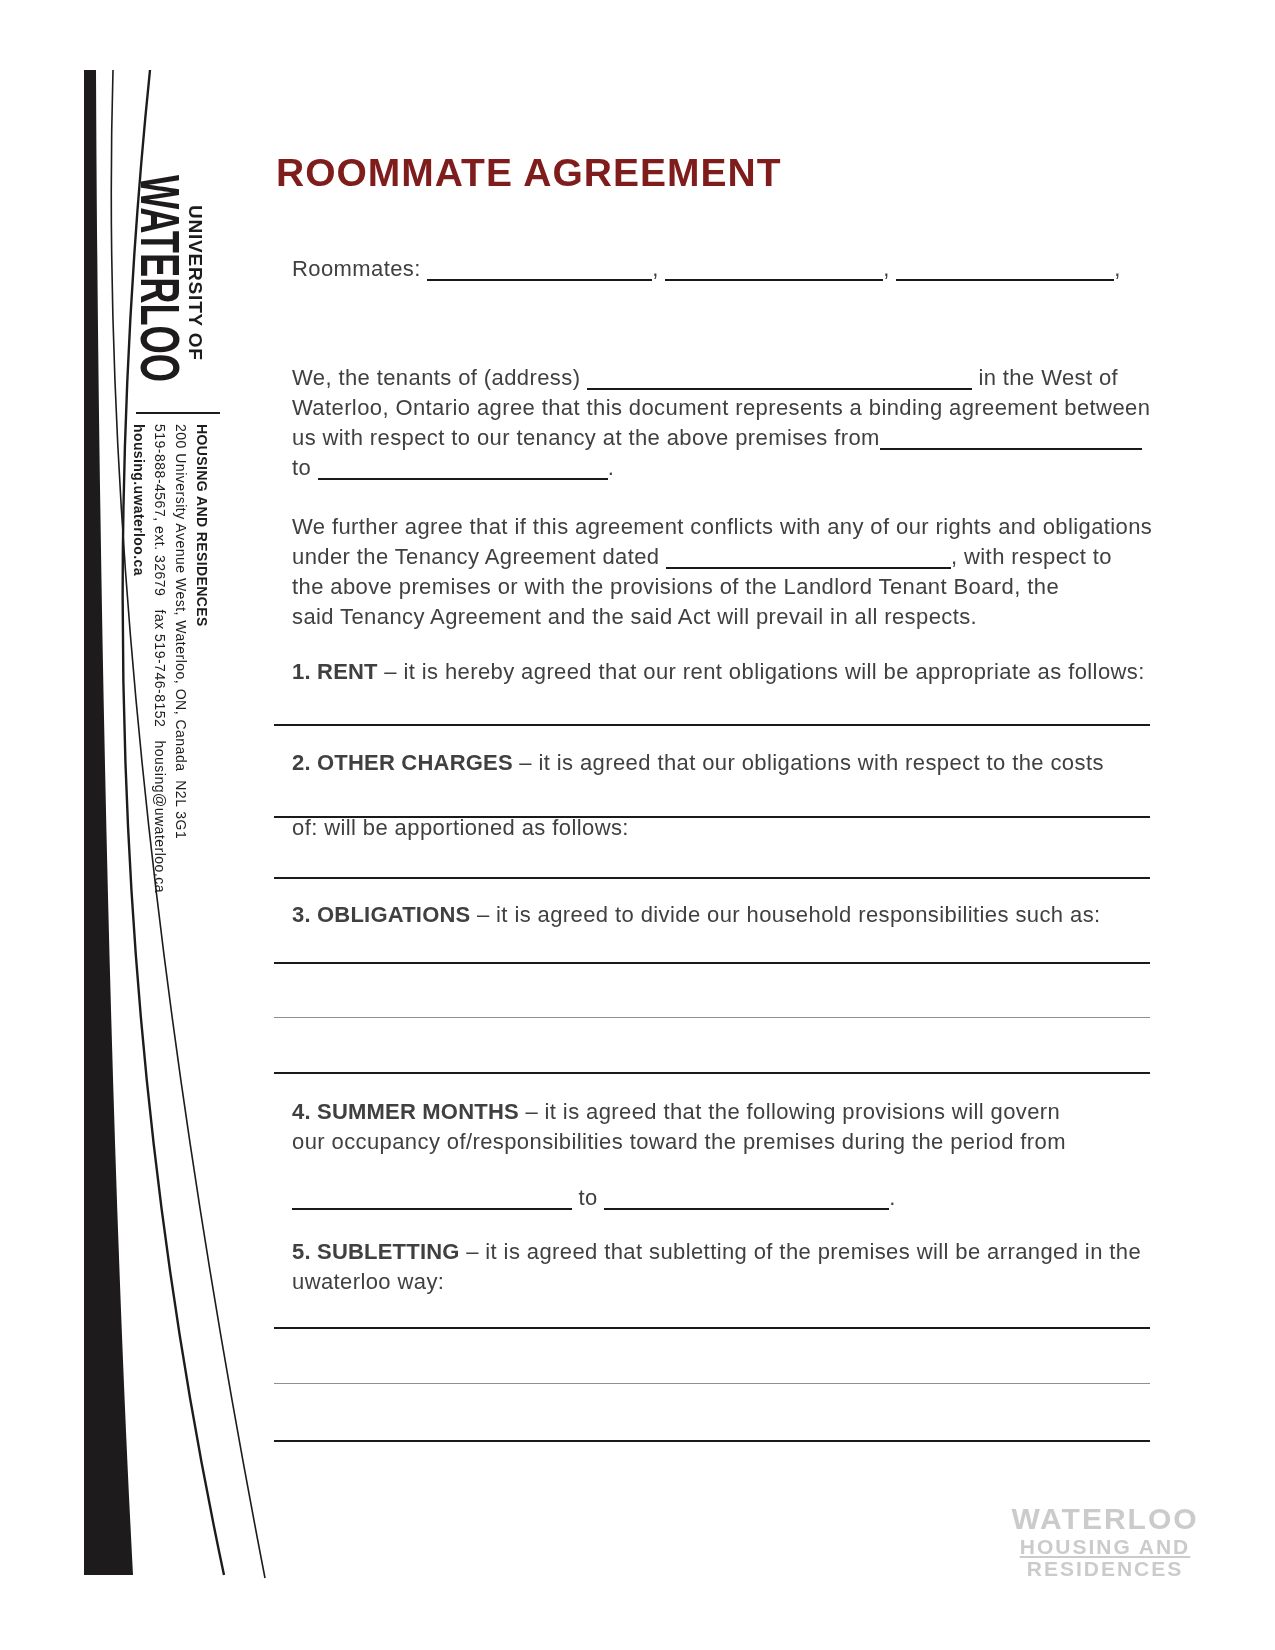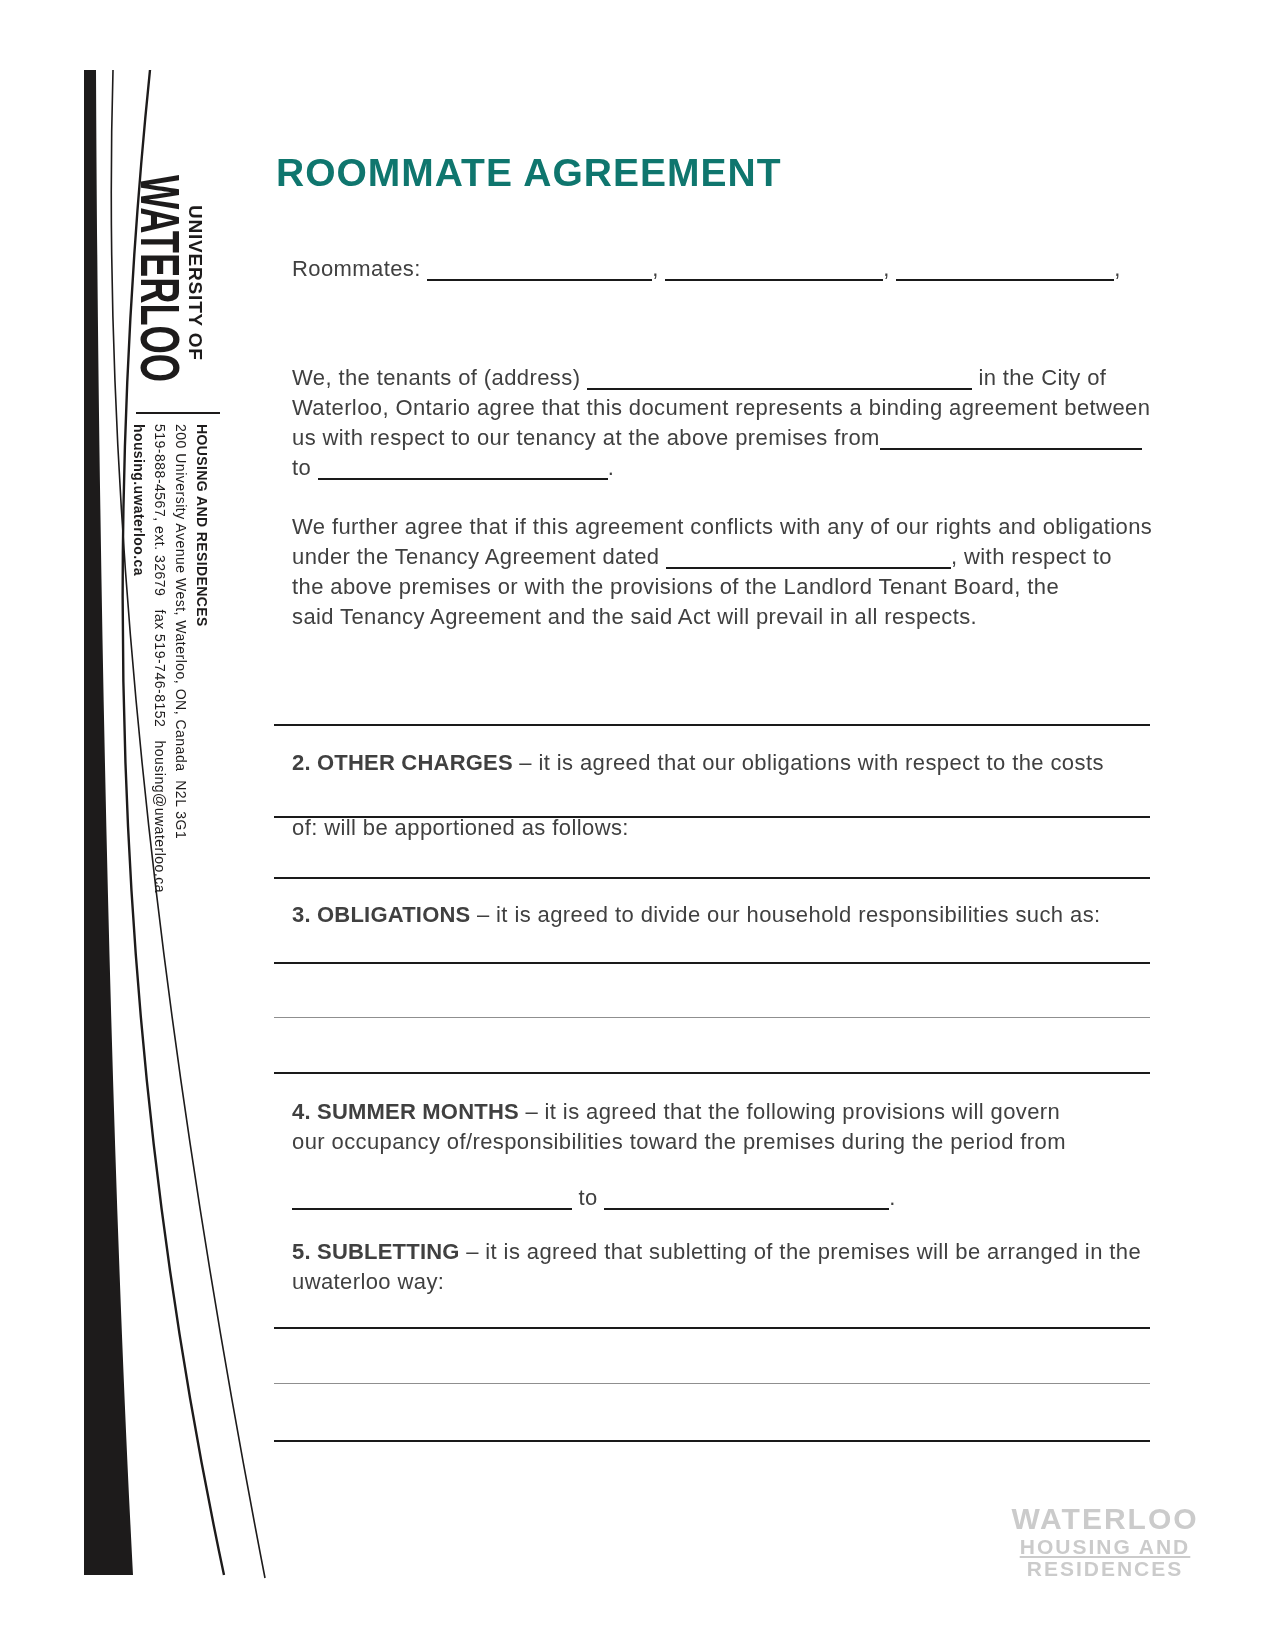--- a/index.html
+++ b/index.html
@@ -25,21 +25,21 @@
     font-size:55px; font-weight:bold; color:#1d1b1b; letter-spacing:0px;
   }
   .logo-divider { flex:0 0 auto; width:2px; height:84px; margin-left:14px; margin-top:2px; background:#1d1b1b; }
   .addr-block { flex:0 0 auto; margin-left:10px; margin-top:10px; font-size:14px; line-height:21px; color:#1d1b1b; }
   .addr-dept { font-weight:bold; letter-spacing:0.4px; white-space:pre; }
   .addr-line { letter-spacing:0.5px; white-space:pre; }
   .addr-web  { font-weight:bold; letter-spacing:0.4px; white-space:pre; }
   
   .doc-title {
     position:absolute; left:276px; top:150px; font-size:39px; font-weight:bold;
-    letter-spacing:1px; line-height:46px; color:#0f766e; white-space:nowrap;
+    letter-spacing:1px; line-height:46px; color:#7f1d1d; white-space:nowrap;
   }
   .bline {
     position:absolute; left:292px; width:890px; font-size:22px; line-height:30px;
     letter-spacing:0.4px; white-space:nowrap; color:#404040;
   }
   .bline b, .bline .hd { font-weight:bold; letter-spacing:0.2px; }
   .blank {
     display:inline-block; height:22px; border-bottom:2px solid #1a1a1a; vertical-align:-5px;
   }
   .w218{width:218px}.w225{width:225px}.w248{width:248px}.w262{width:262px}
@@ -83,39 +83,43 @@
     <span>Roommates:</span>
     <span class="blank w225"></span><span>,</span>
     <span class="blank w218"></span><span>,</span>
     <span class="blank w218"></span><span>,</span>
   </div>
 
 
   <div class="bline" style="top:363px">
     <span>We, the tenants of (address)</span>
     <span class="blank w385"></span>
-    <span>in the City of</span>
+    <span>in the West of</span>
   </div>
   <div class="bline" style="top:393px">Waterloo, Ontario agree that this document represents a binding agreement between</div>
   <div class="bline" style="top:423px">
     <span>us with respect to our tenancy at the above premises from</span><span class="blank w262"></span>
   </div>
   <div class="bline" style="top:453px">
     <span>to</span>
     <span class="blank w290"></span><span>.</span>
   </div>
 
   <div class="bline" style="top:512px">We further agree that if this agreement conflicts with any of our rights and obligations</div>
   <div class="bline" style="top:542px">
     <span>under the Tenancy Agreement dated</span>
     <span class="blank w285"></span><span>, with respect to</span>
   </div>
   <div class="bline" style="top:572px">the above premises or with the provisions of the Landlord Tenant Board, the</div>
   <div class="bline" style="top:602px">said Tenancy Agreement and the said Act will prevail in all respects.</div>
 
+  <div class="bline" style="top:657px">
+    <span class="hd">1. RENT</span>
+    <span>– it is hereby agreed that our rent obligations will be appropriate as follows:</span>
+  </div>
   <div class="rule" style="top:724px"></div>
 
   <div class="bline" style="top:748px">
     <span class="hd">2. OTHER CHARGES</span>
     <span>– it is agreed that our obligations with respect to the costs</span>
   </div>
   <div class="rule" style="top:816px"></div>
   <div class="bline" style="top:813px">of: will be apportioned as follows:</div>
   <div class="rule" style="top:877px"></div>
 

